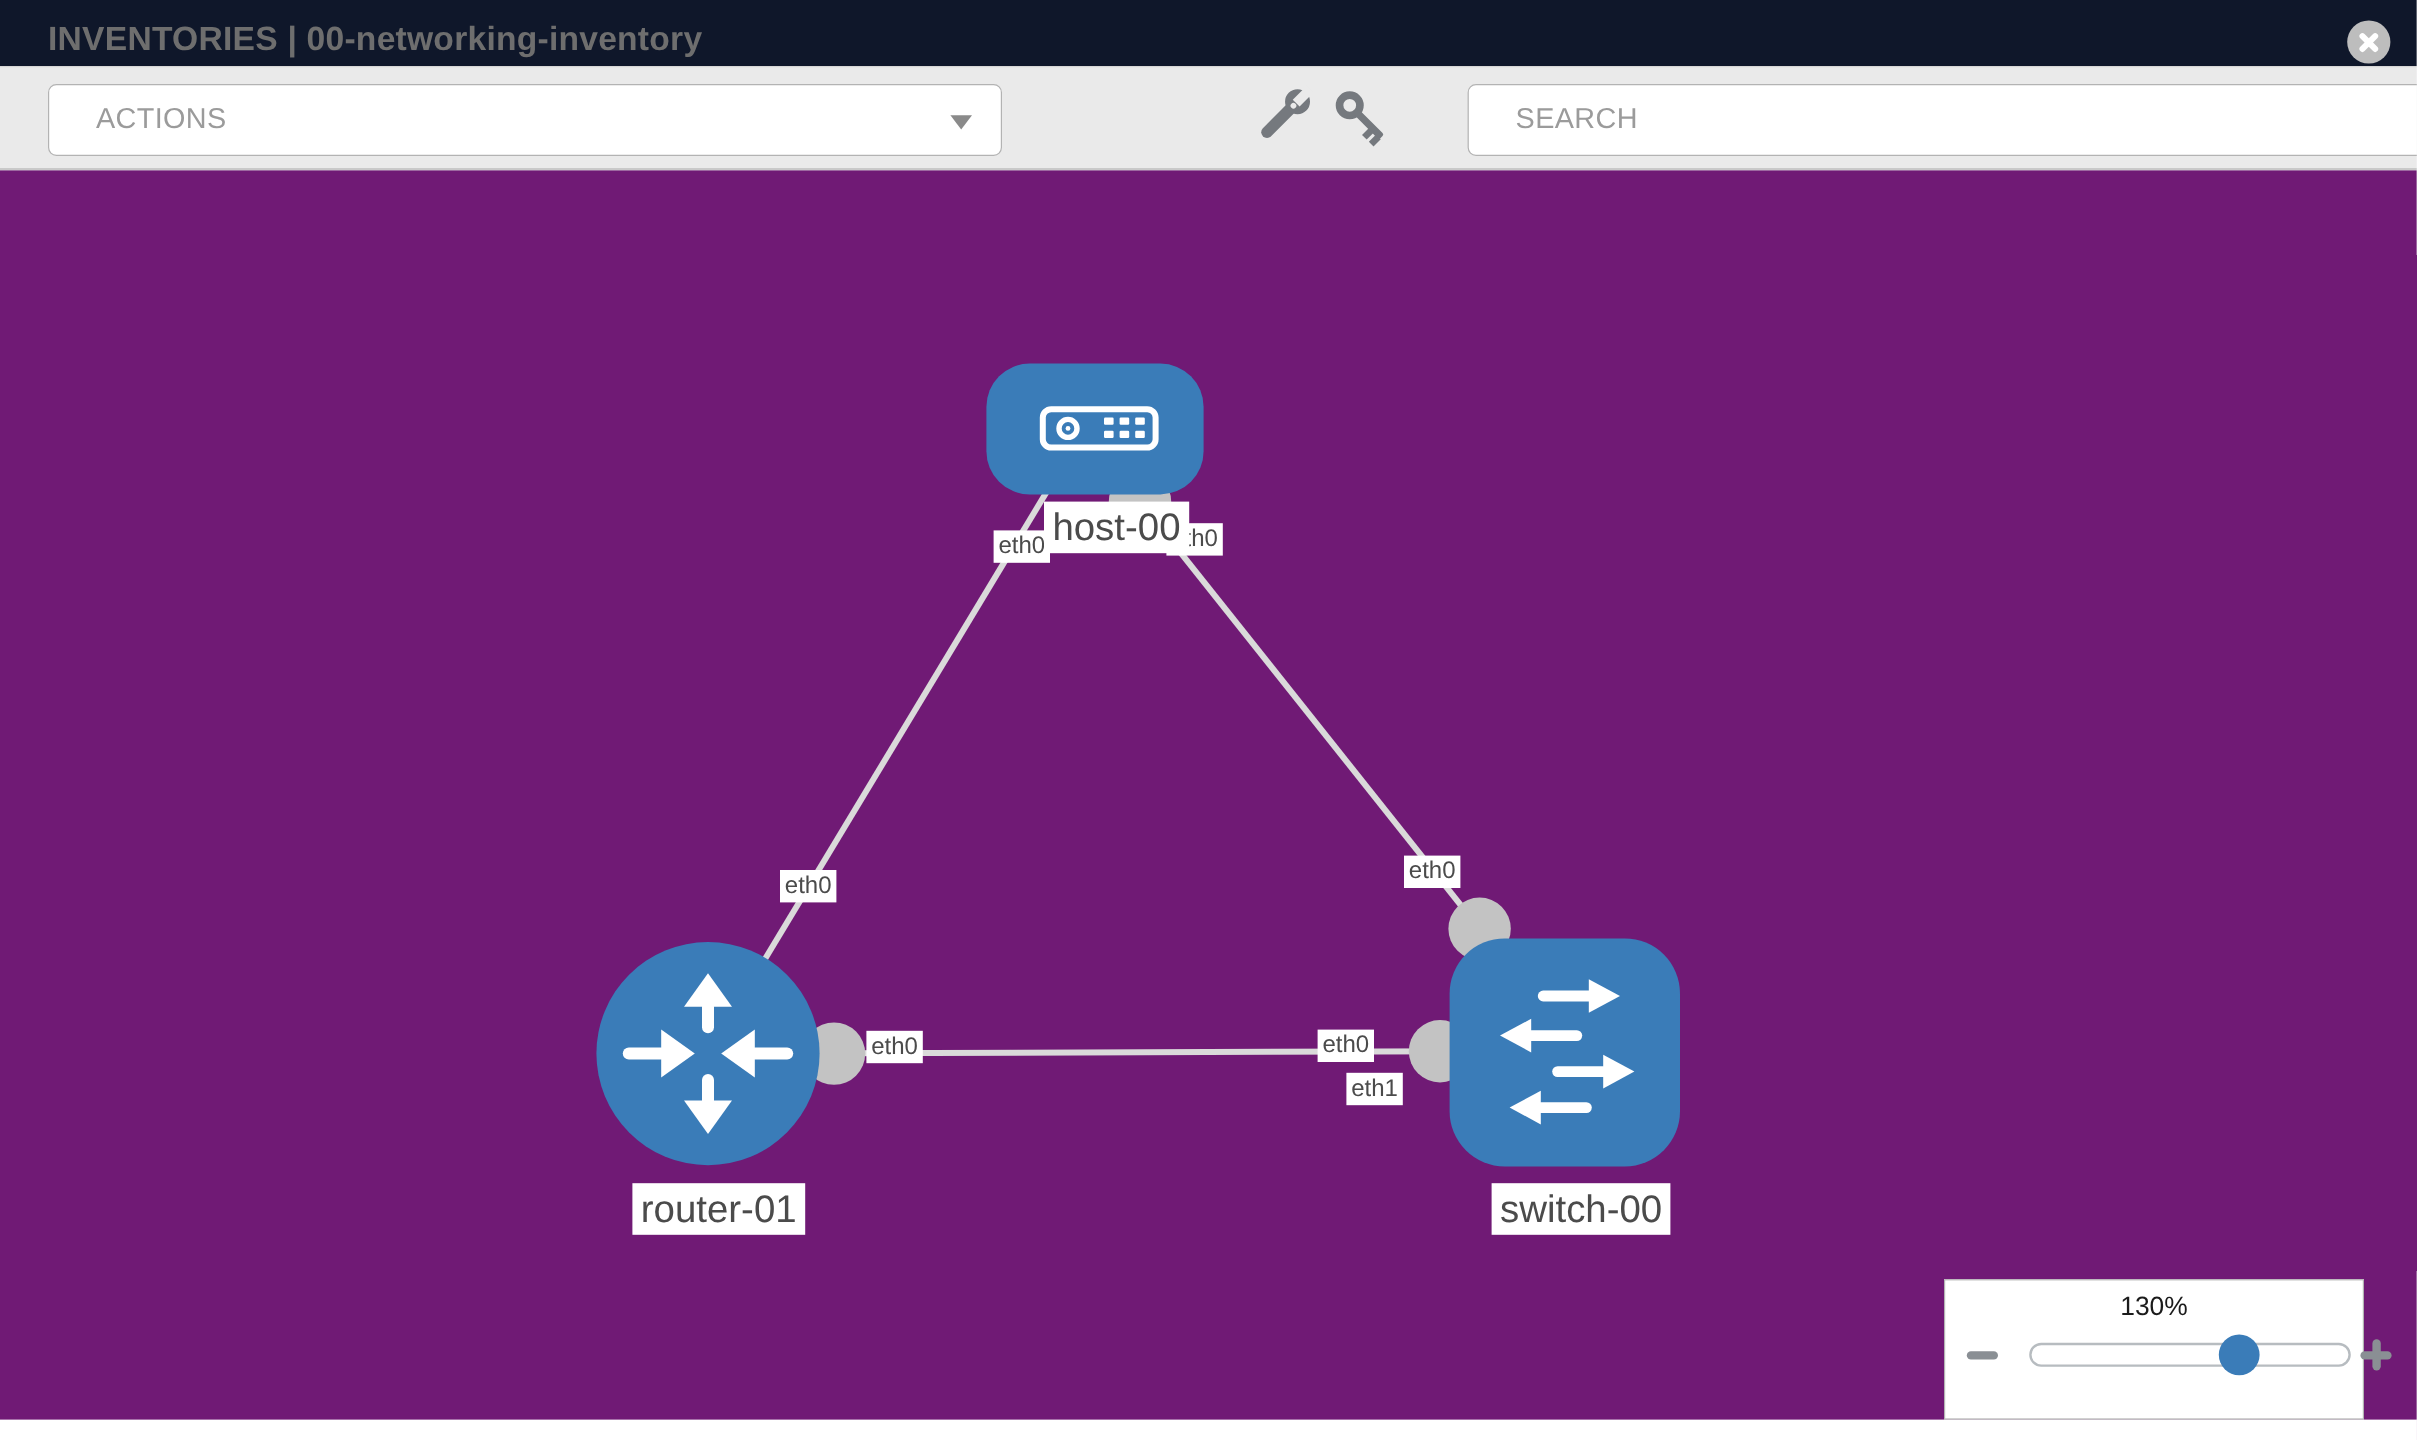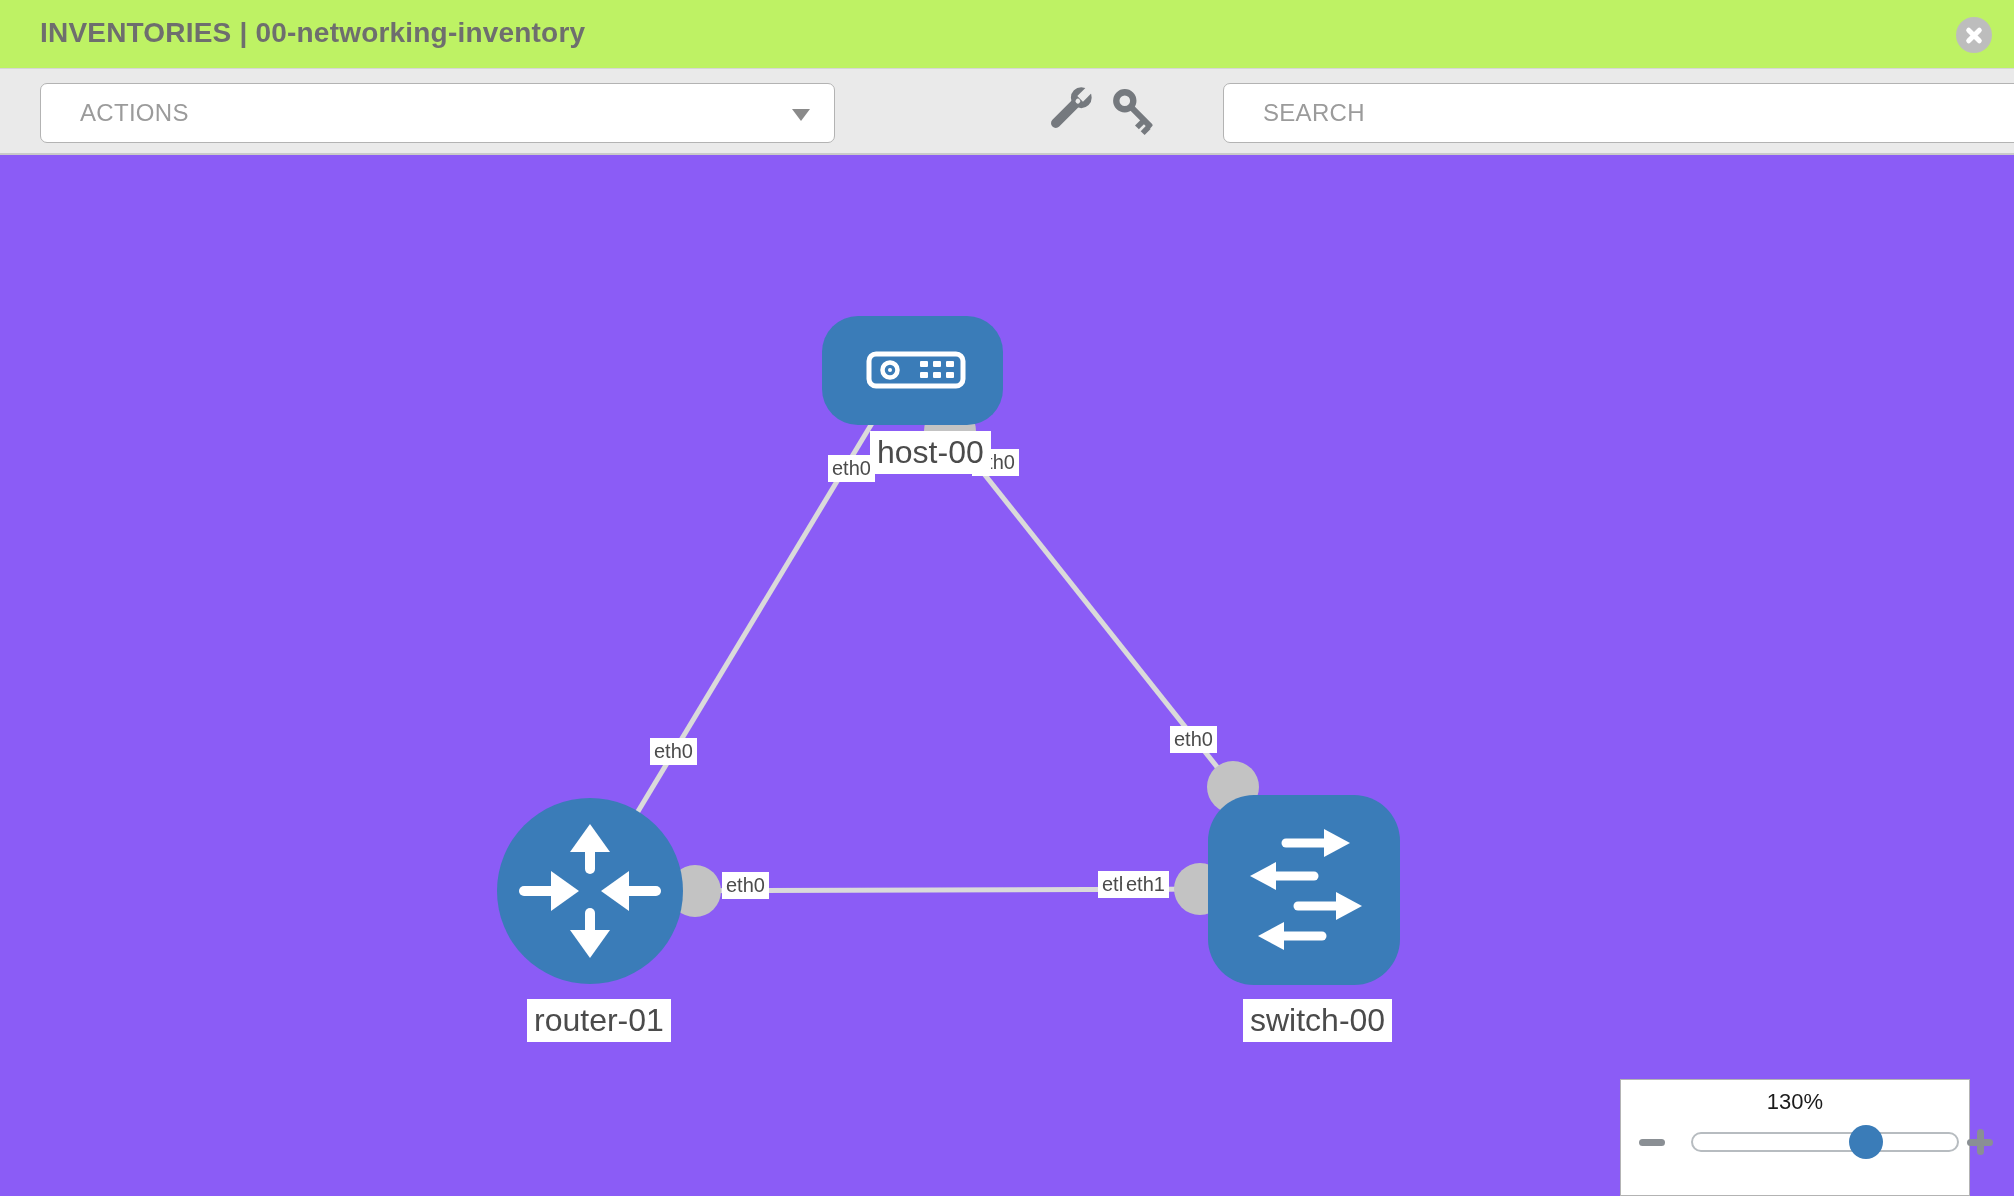--- a/index.html
+++ b/index.html
@@ -1,20 +1,20 @@
 <!DOCTYPE html>
 <html><head>
 <meta charset="utf-8">
 <style>
   * { margin:0; padding:0; box-sizing:border-box; }
   html,body { width:2014px; height:1200px; overflow:hidden; background:#fff;
     font-family:"Liberation Sans", sans-serif; }
 
   
-  .header { position:relative; height:68px; background:#bef264; }
+  .header { position:relative; height:55px; background:#0f172a; }
   .page-title { position:absolute; left:40px; top:17px; font-size:28px; font-weight:bold;
     color:#6e6e6e; letter-spacing:.2px; }
   .close-btn { position:absolute; right:22px; top:17px; width:36px; height:36px;
     border-radius:50%; background:#bdbdbd; cursor:pointer; }
   .close-btn .xbar { position:absolute; left:8px; top:15.5px; width:20px; height:5px;
     background:#fff; border-radius:3px; }
   .close-btn .xa { transform:rotate(45deg); }
   .close-btn .xb { transform:rotate(-45deg); }
 
   
@@ -28,21 +28,21 @@
     border-left:9px solid transparent; border-right:9px solid transparent;
     border-top:12px solid #8a8a8a; }
   .select.actions { left:40px; width:795px; }
   .select.search  { left:1183px; width:905px;margin-left:40px; }
   .tool-btn { position:absolute; top:15px; width:58px; height:58px; border:none;
     background:transparent; cursor:pointer; }
   .tool-btn.wrench { left:1038px; }
   .tool-btn.key    { left:1106px; }
 
   
-  .canvas { position:relative; height:1041px; background:#8b5cf6;padding-left:22px; }
+  .canvas { position:relative; height:1041px; background:#701a75;padding-left:22px; }
   .graph-svg { position:absolute; left:0; top:0; }
 
   .lbl { position:absolute; background:#fff; color:#4b4b4b; white-space:nowrap; z-index:2; }
   .iface { font-size:20px; padding:2px 4px; }
   .nodename { font-size:32px; padding:3px 7px; z-index:3; }
 
   
   .zoom-panel { position:absolute; left:1620px; top:924px; width:350px; height:117px;
     background:#fff; border:1px solid #b3b3b3; z-index:5; }
   .zoom-value { position:absolute; top:9px; left:0; width:100%; text-align:center;
@@ -168,21 +168,21 @@
 
   <div class="lbl iface" style="left:828px;  top:300px;">eth0</div>
   <div class="lbl iface" style="left:972px;  top:294px;">eth0</div>
   <div class="lbl nodename" style="left:870px; top:276px;">host-00</div>
 
   <div class="lbl iface" style="left:650px;  top:583px;">eth0</div>
   <div class="lbl iface" style="left:1170px; top:571px;">eth0</div>
 
   <div class="lbl iface" style="left:722px;  top:717px;">eth0</div>
   <div class="lbl iface" style="left:1098px; top:716px; z-index:1;">eth0</div>
-  <div class="lbl iface" style="left:1122px; top:716px; z-index:2;">eth1</div>
+  <div class="lbl iface" style="left:1122px; top:752px; z-index:2;">eth1</div>
 
   <div class="lbl nodename" style="left:527px;  top:844px;">router-01</div>
   <div class="lbl nodename" style="left:1243px; top:844px;">switch-00</div>
 
   <div class="zoom-panel">
     <div class="zoom-value">130%</div>
     <button class="zoom-minus">
       <i class="pm-bar pm-h"></i>
     </button>
     <div class="zoom-track">

